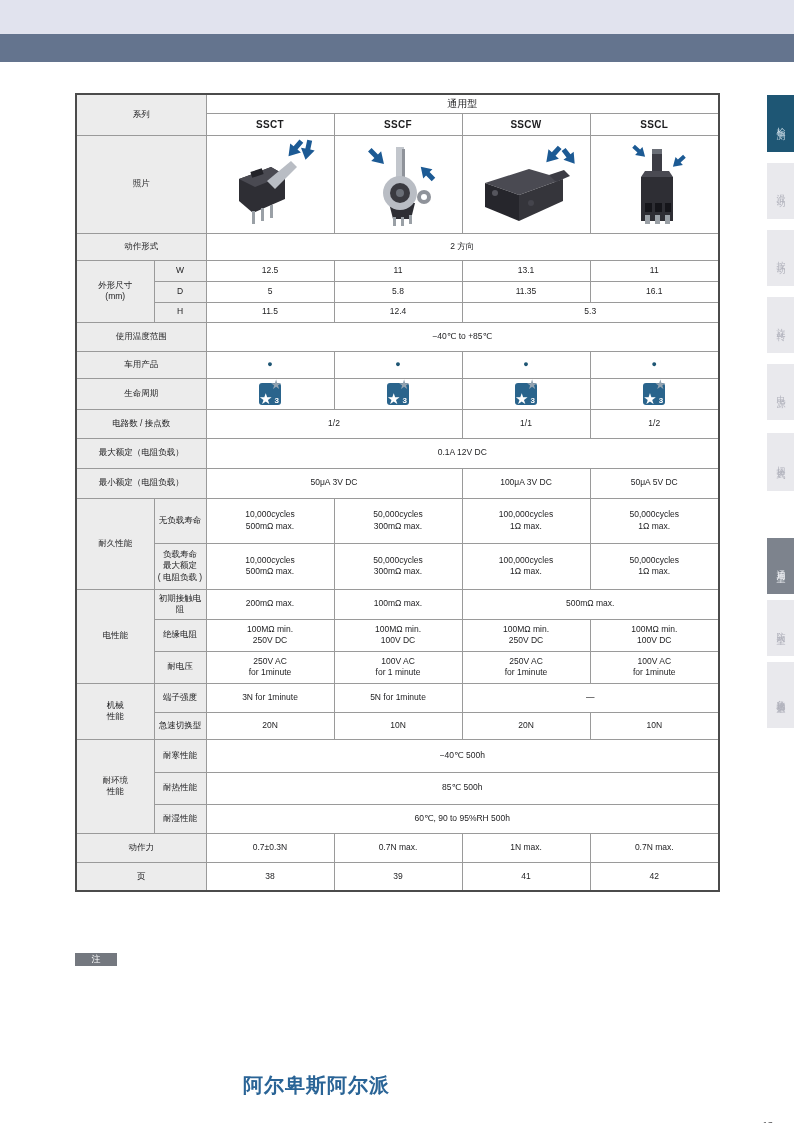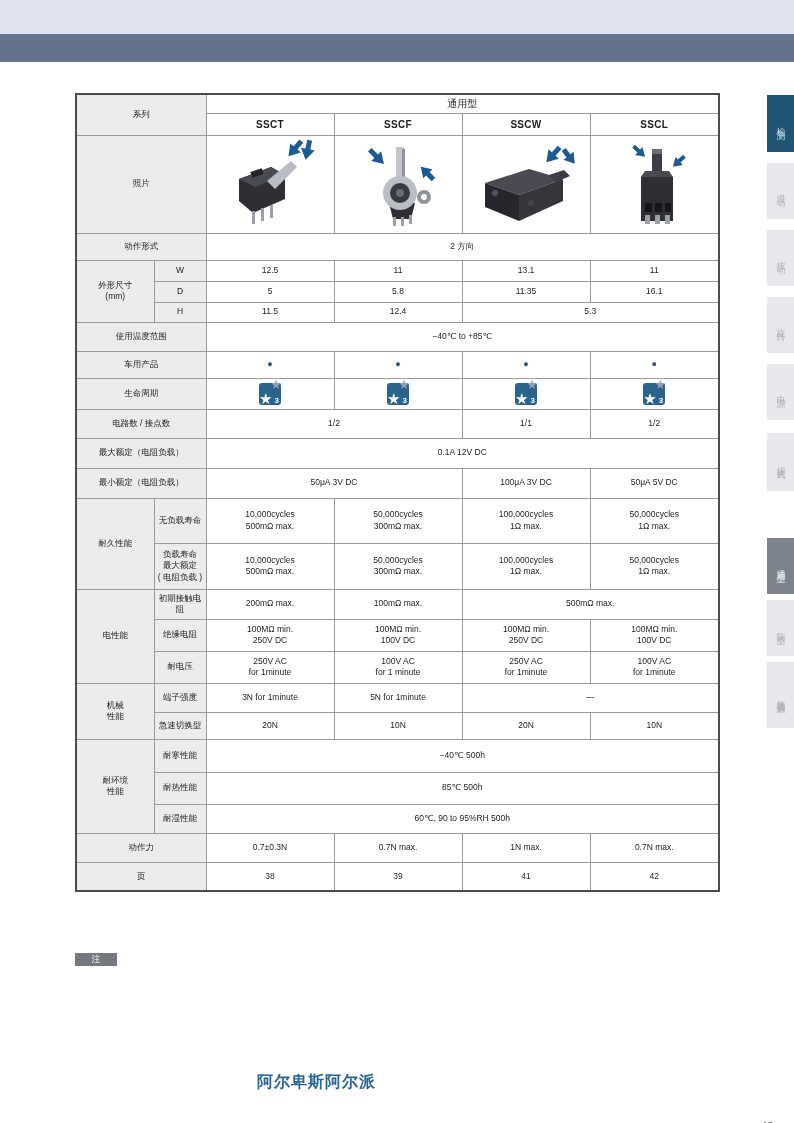--- a/index.html
+++ b/index.html
@@ -46,21 +46,21 @@
   .links{position:absolute;left:75px;top:897px;width:643px;}
   .link-row{display:flex;align-items:flex-end;height:20px;font-size:10.5px;color:#2a2a2c;}
   .leader{flex:1;margin:0 6px 3px 6px;height:3px;
     background-image:radial-gradient(circle,#4f4f52 0.8px,transparent 1px);
     background-size:9px 3px;background-repeat:repeat-x;background-position:left center;}
   .note{position:absolute;left:75px;top:953px;width:643px;}
   .note-badge{width:42px;height:13px;background:#74787f;color:#fff;font-size:9px;
     text-align:center;line-height:13px;margin-bottom:4px;}
   .note-text{font-size:9.5px;color:#2a2a2c;padding-left:2px;}
   .footer-logo{position:absolute;left:0;top:1072px;width:633px;text-align:center;
-    font-size:16px;font-weight:bold;color:#2a6496;letter-spacing:1px;}
+    font-size:20px;font-weight:bold;color:#2a6496;letter-spacing:1px;}
   .page-num{position:absolute;right:21px;top:1079px;font-size:9.5px;color:#4c4c4e;margin-top:40px;}
 </style>
 </head>
 <body>
 
 <div class="top-band"></div>
 <div class="top-bar"></div>
 
 <div class="vtab active" style="top:95px;height:57px;">检测</div>
 <div class="vtab" style="top:163px;height:56px;">滑动</div>

